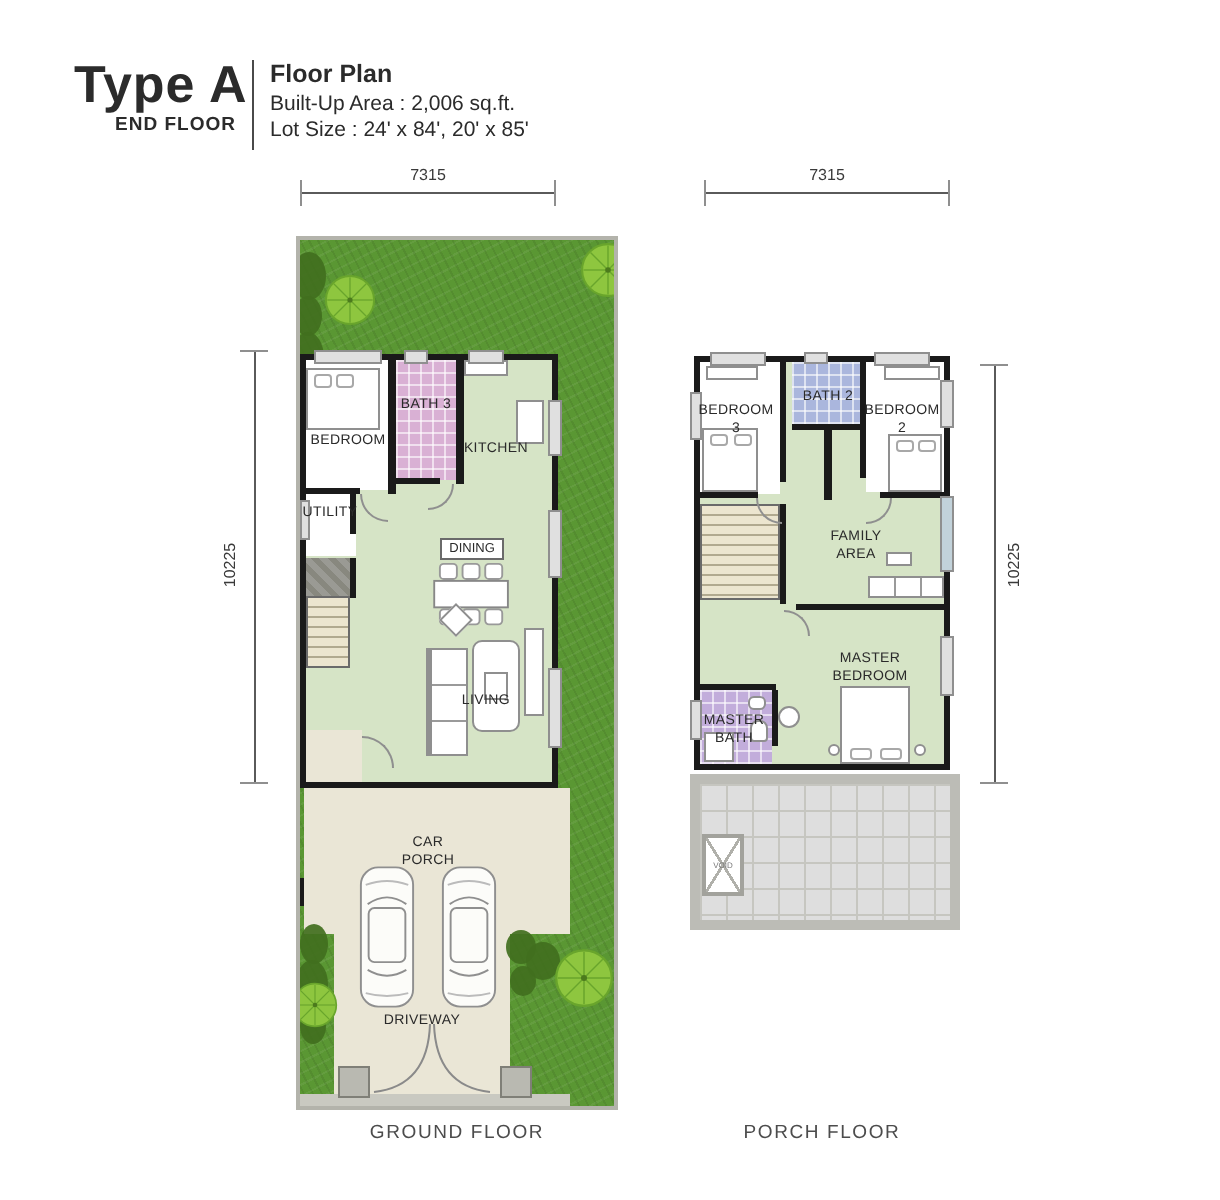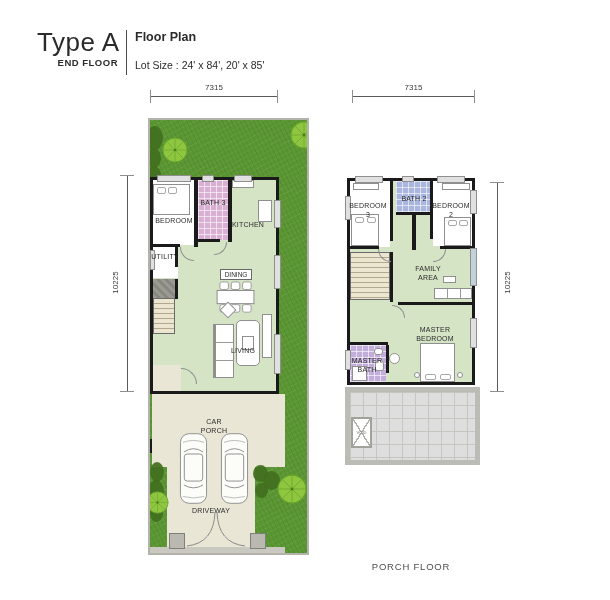--- a/index.html
+++ b/index.html
@@ -43,21 +43,21 @@
                            linear-gradient(90deg, #c6c6c0 1px, transparent 1px);
           background-size:13px 13px; border:5px solid #bcbcb6; }
   .arc { position:absolute; border:1px solid #8f8f8f; background:transparent; }
   .post { position:absolute; background:#b9b9b1; border:1px solid #7f7f77; }
   .dinbox { position:absolute; background:#fff; border:1px solid #6a6a6a; font-size:6.5px; text-align:center; line-height:9px; }
   .voidbox { position:absolute; background:
       linear-gradient(to top right, transparent 47.5%, #b0b0aa 47.5% 52.5%, transparent 52.5%),
       linear-gradient(to bottom right, transparent 47.5%, #b0b0aa 47.5% 52.5%, transparent 52.5%), #fff;
       border:2px solid #a2a29c; display:flex; align-items:center; justify-content:center;
       font-size:4px; color:#777; }
-  #type-a  { left:37px; top:27px; font-size:26px; font-weight:normal; letter-spacing:.5px; }
+  #type-a  { left:37px; top:27px; font-size:26px; font-weight:bold; letter-spacing:.5px; }
   #end-unit{ left:37px; top:57px; width:81px; text-align:right; font-size:9.5px; font-weight:bold; letter-spacing:.5px; }
   #hdr-div { left:126px; top:30px; width:1px; height:45px; background:#4a4a4a; }
   #fp-title{ left:135px; top:30px; font-size:12.5px; font-weight:bold; }
   #fp-built{ left:135px; top:46px; font-size:10.5px; }
   #fp-lot  { left:135px; top:59px; font-size:10.5px; }
 </style>
 </head>
 <body>
 
 <svg width="0" height="0" style="position:absolute">
@@ -95,20 +95,21 @@
     </g>
   </defs>
 </svg>
 
 <div class="stage">
 
   <div class="abs" id="type-a">Type A</div>
   <div class="abs" id="end-unit">END FLOOR</div>
   <div class="abs" id="hdr-div"></div>
   <div class="abs" id="fp-title">Floor Plan</div>
+  <div class="abs" id="fp-built">Built-Up Area : 2,006 sq.ft.</div>
   <div class="abs" id="fp-lot">Lot Size : 24' x 84', 20' x 85'</div>
 
   <div class="dimline" style="left:150px;top:96px;width:128px;height:1px"></div>
   <div class="tick" style="left:150px;top:90px;width:1px;height:13px"></div>
   <div class="tick" style="left:277px;top:90px;width:1px;height:13px"></div>
   <div class="dimlbl" style="left:150px;top:83px;width:128px">7315</div>
   <div class="dimline" style="left:127px;top:175px;width:1px;height:217px"></div>
   <div class="tick" style="left:120px;top:175px;width:14px;height:1px"></div>
   <div class="tick" style="left:120px;top:391px;width:14px;height:1px"></div>
   <div class="dimlbl rot" style="left:95px;top:278px;width:40px">10225</div>
@@ -216,20 +217,21 @@
     <div class="bush" style="left:113px;top:351px;width:17px;height:19px"></div>
     <div class="bush" style="left:105px;top:363px;width:13px;height:15px"></div>
     <svg class="abs" style="left:-4px;top:371px" width="23" height="23" viewBox="0 0 40 40">
         <use href="#tree-g"></use>
       </svg>
     <svg class="abs" style="left:127px;top:354px" width="30" height="30" viewBox="0 0 40 40">
         <use href="#tree-g"></use>
       </svg>
   </div>
 
+  <div class="caption" style="left:148px;top:561px;width:161px">GROUND FLOOR</div>
 
   <div class="dimline" style="left:352px;top:96px;width:123px;height:1px"></div>
   <div class="tick" style="left:352px;top:90px;width:1px;height:13px"></div>
   <div class="tick" style="left:474px;top:90px;width:1px;height:13px"></div>
   <div class="dimlbl" style="left:352px;top:83px;width:123px">7315</div>
   <div class="dimline" style="left:497px;top:182px;width:1px;height:210px"></div>
   <div class="tick" style="left:490px;top:182px;width:14px;height:1px"></div>
   <div class="tick" style="left:490px;top:391px;width:14px;height:1px"></div>
   <div class="dimlbl rot" style="left:487px;top:278px;width:40px">10225</div>
 

